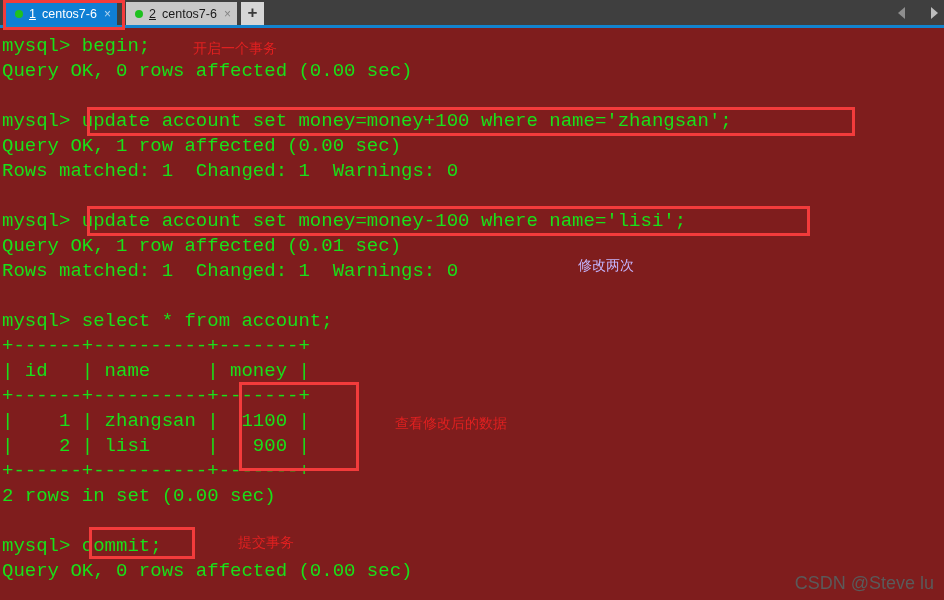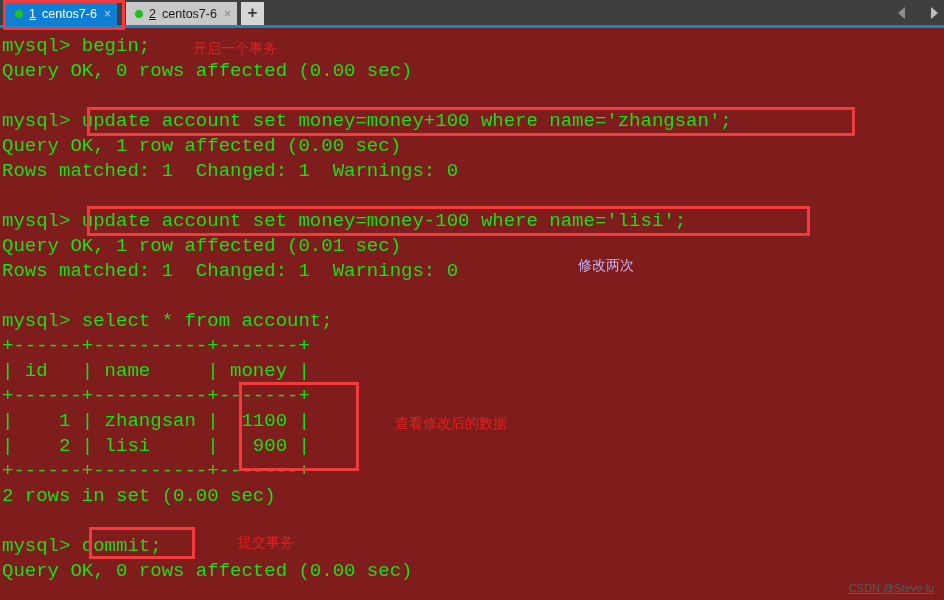--- a/index.html
+++ b/index.html
@@ -149,23 +149,22 @@
     white-space: nowrap;
   }
 
   
   #watermark {
     position: absolute;
     right: 10px;
     bottom: 6px;
     color: #5a5a5a;
     font-family: "Liberation Sans", sans-serif;
-    font-size: 11px;
+    font-size: 18px;
     white-space: nowrap;
-    text-decoration: underline;
   }
 </style>
 </head>
 <body>
 
 <div id="app">
 
   <div id="tabbar">
     <div id="tabbar-underline"></div>
 

